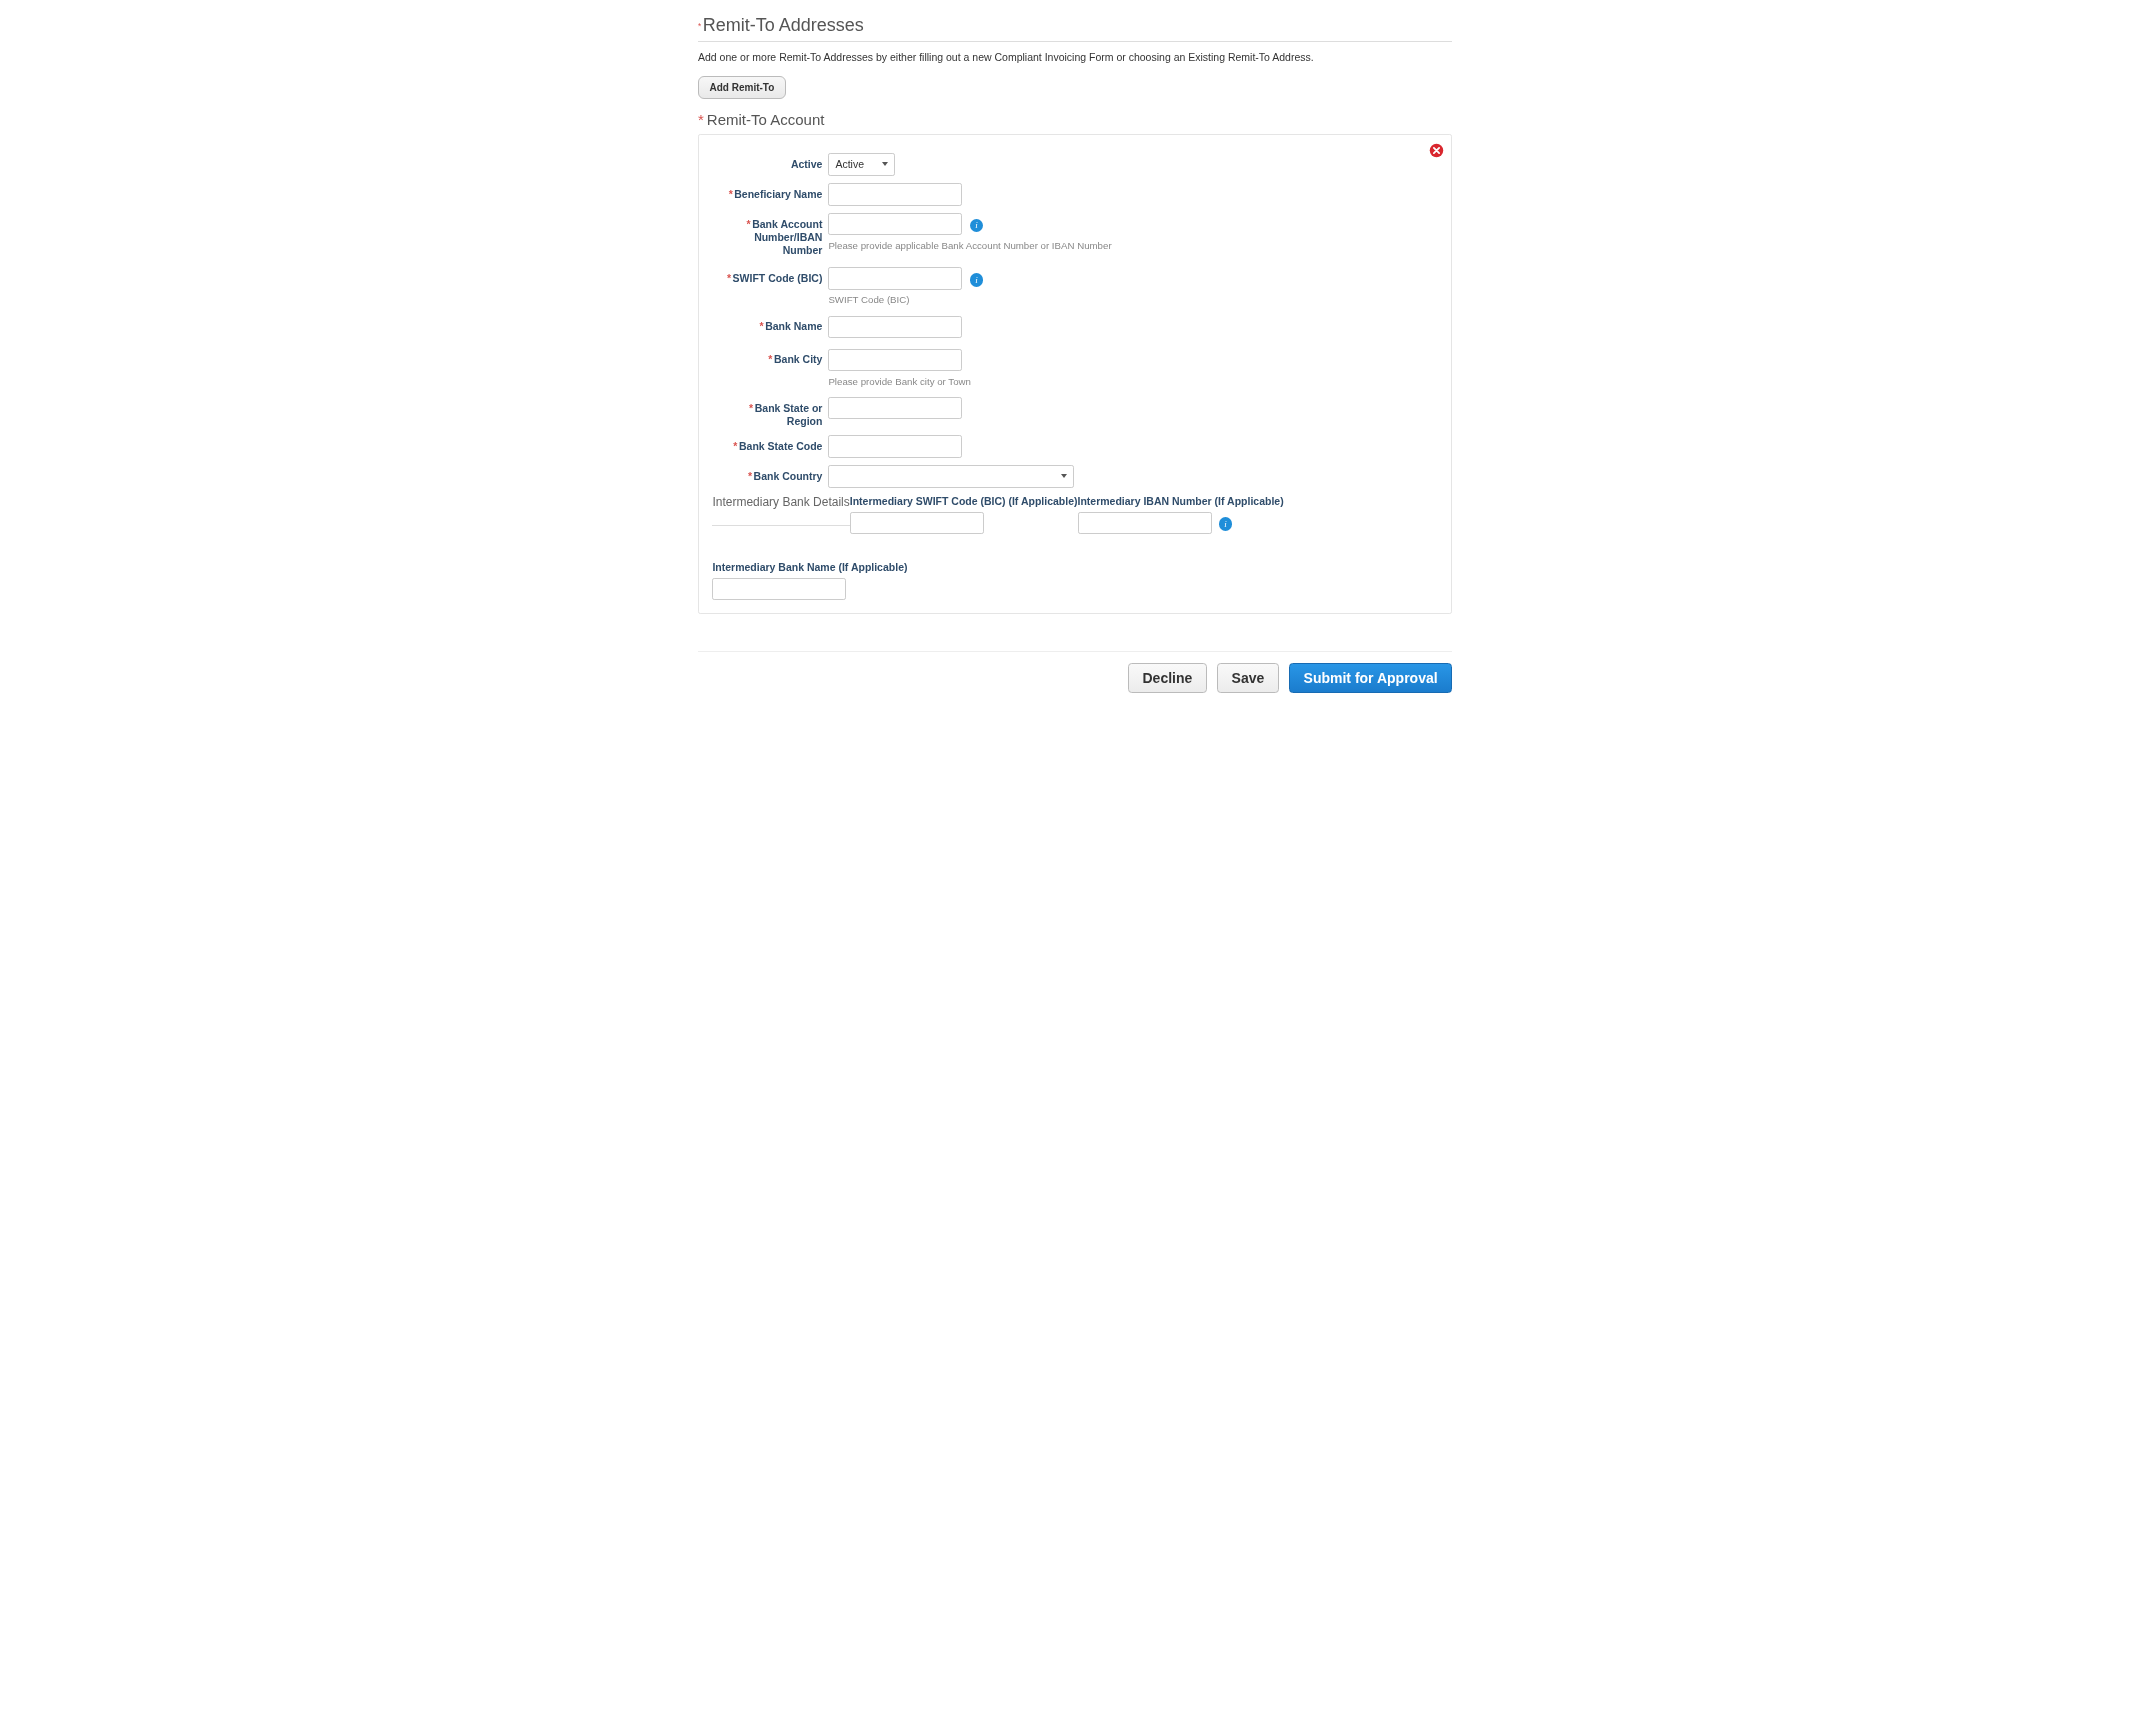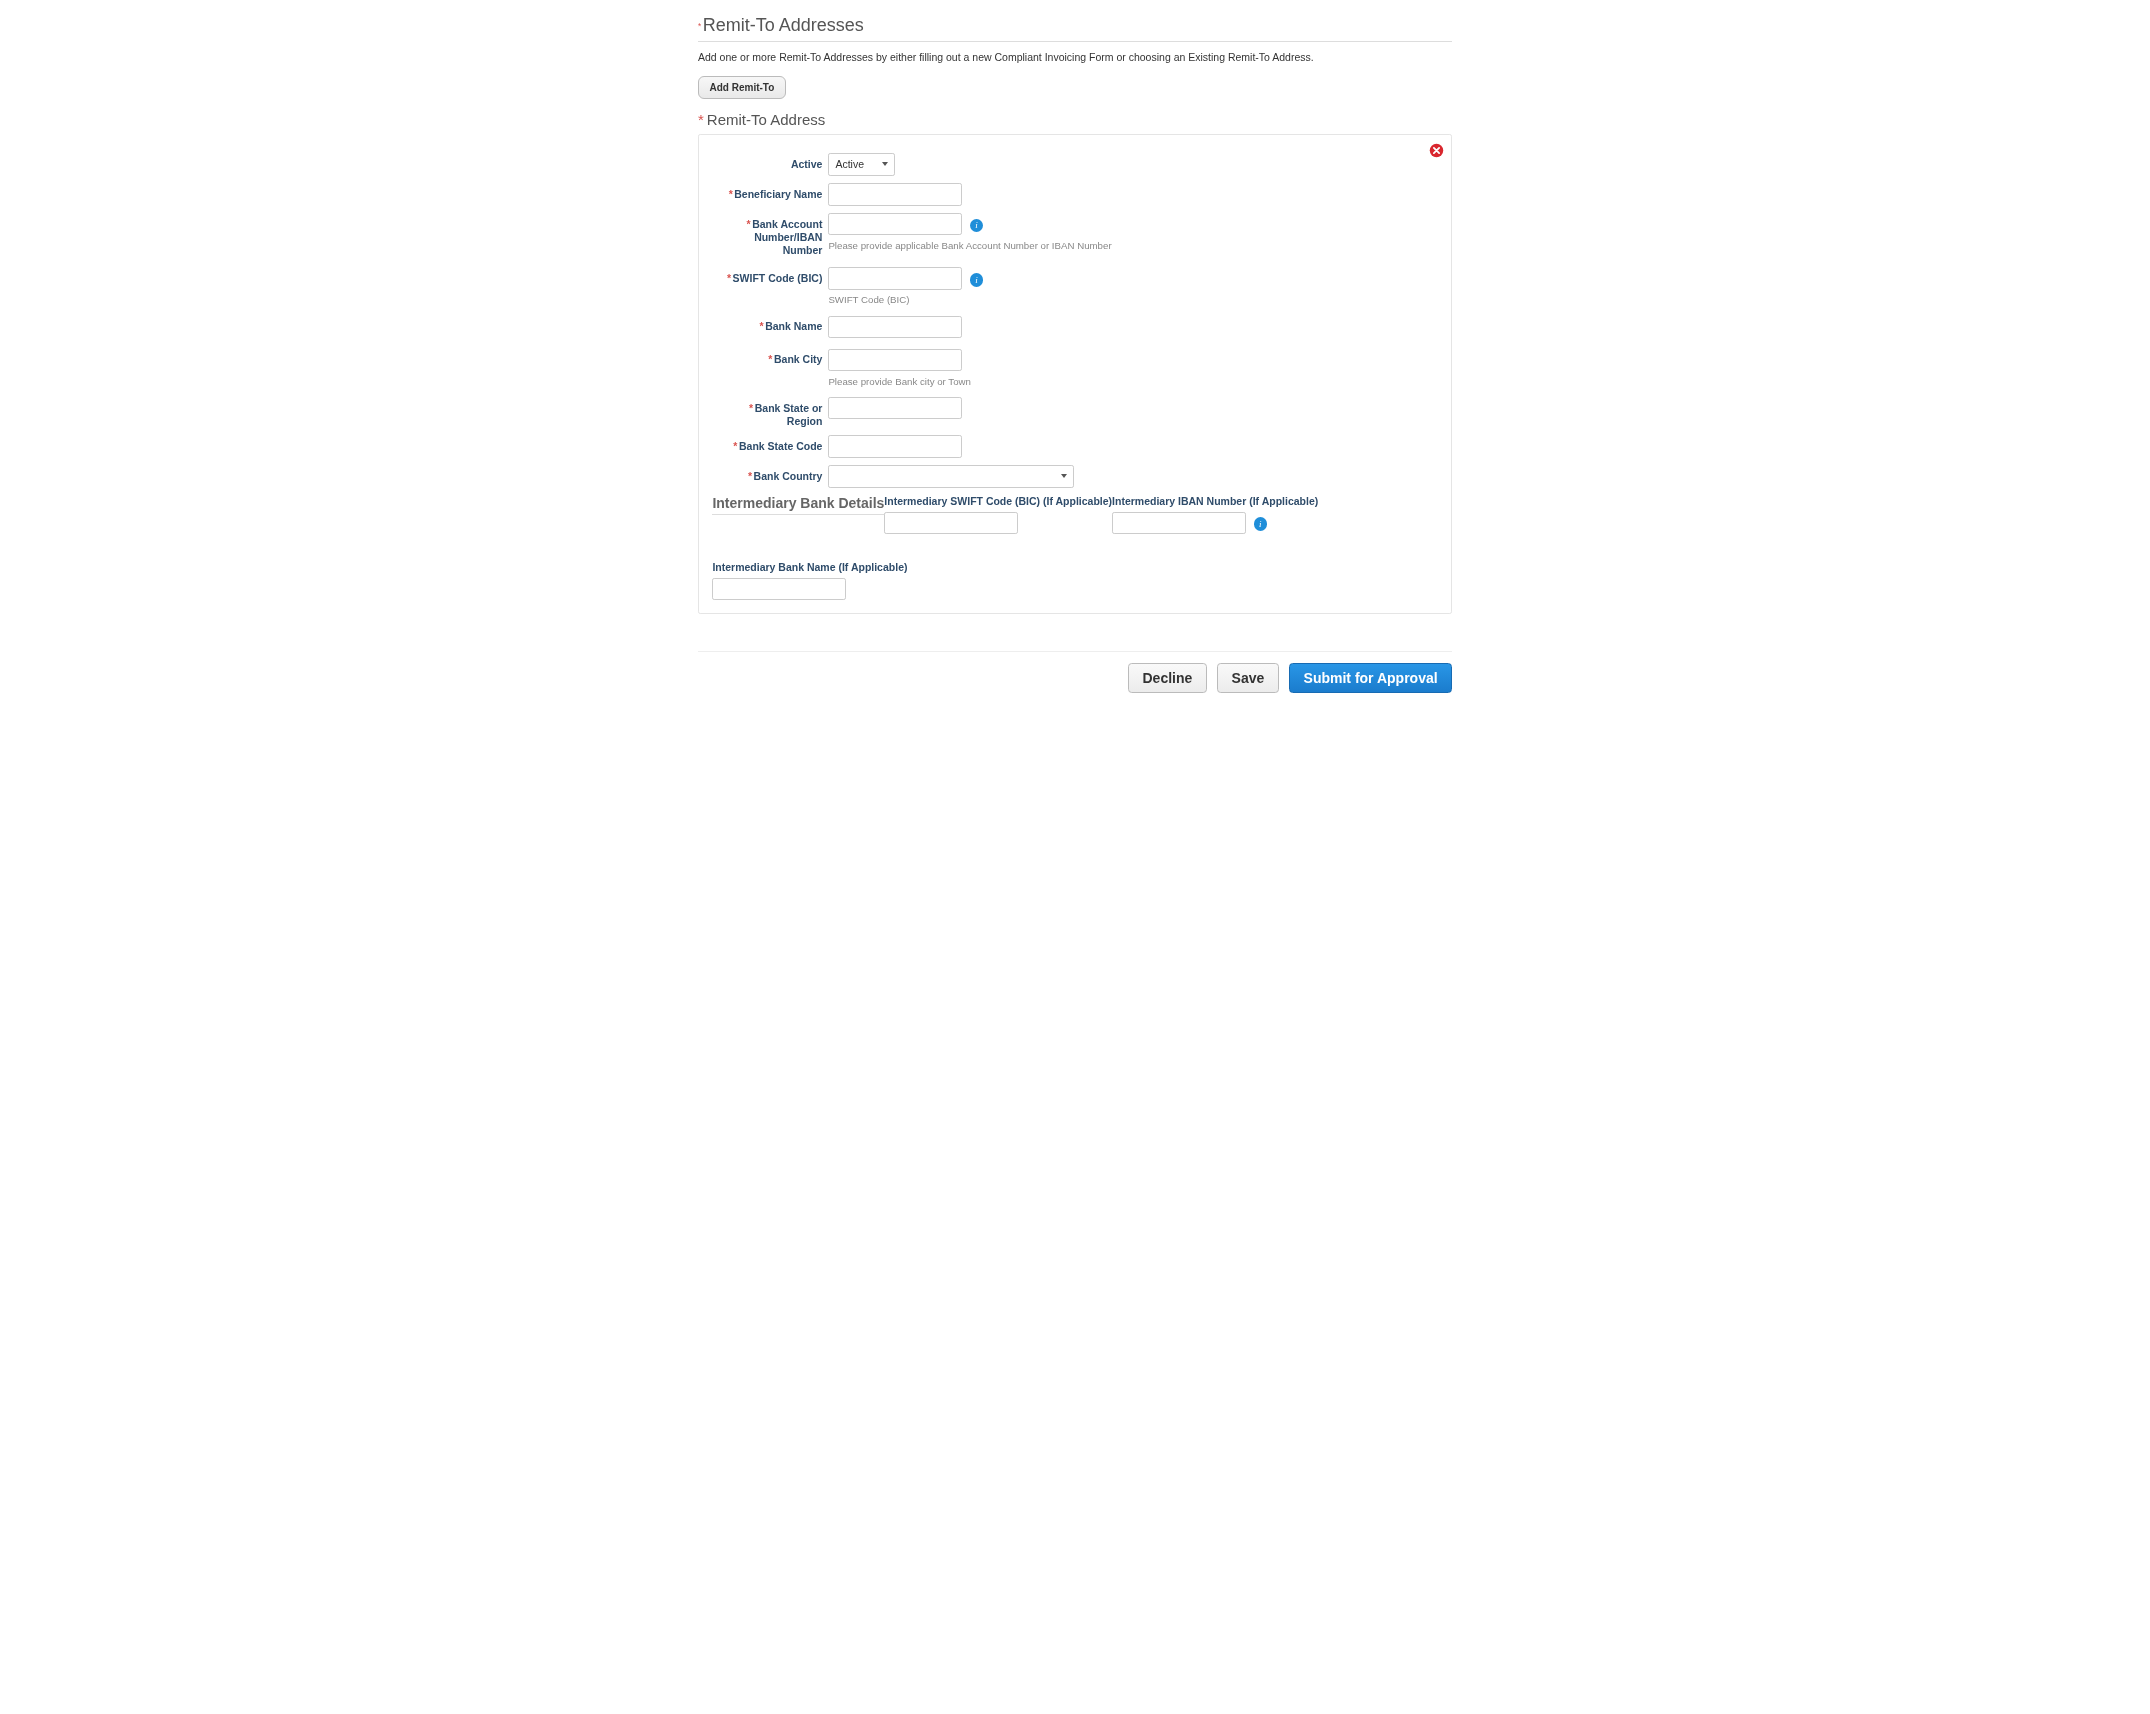--- a/index.html
+++ b/index.html
@@ -138,25 +138,25 @@
     margin-left: 4.5px;
     vertical-align: middle;
     cursor: pointer;
   }
   .hint {
     font-size: 9.7px;
     color: #888;
     margin-top: 4.5px;
   }
   .intermediary-title {
-    font-size: 14px;
+    font-size: 12px;
     color: #666;
-    font-weight: 700;
+    font-weight: 400;
     border-bottom: 0.7px solid #ddd;
-    padding-bottom: 3px;
+    padding-bottom: 16px;
   }
   .intermediary-field {
     display: inline-block;
     vertical-align: top;
   }
   .intermediary-field .top-label {
     color: #2f4c6a;
     font-weight: 600;
     font-size: 10.5px;
     margin-bottom: 4.5px;
@@ -198,21 +198,21 @@
 
   <div class="section-title">
     <span class="title-asterisk">*</span><span>Remit-To Addresses</span>
   </div>
 
   <p class="intro">Add one or more Remit-To Addresses by either filling out a new Compliant Invoicing Form or choosing an Existing Remit-To Address.</p>
 
   <button class="add-btn">Add Remit-To</button>
 
   <div class="sub-title">
-    <span class="req">*</span><span>Remit-To Address</span>
+    <span class="req">*</span><span>Remit-To Account</span>
   </div>
 
   <div class="form-panel">
 
     <span class="close-panel">
       <svg viewBox="0 0 20 20">
         <circle cx="10" cy="10" r="9" fill="#d9272e"></circle>
         <path d="M6.5 6.5 L13.5 13.5 M13.5 6.5 L6.5 13.5" stroke="#fff" stroke-width="2.4" stroke-linecap="round"></path>
       </svg>
     </span>

